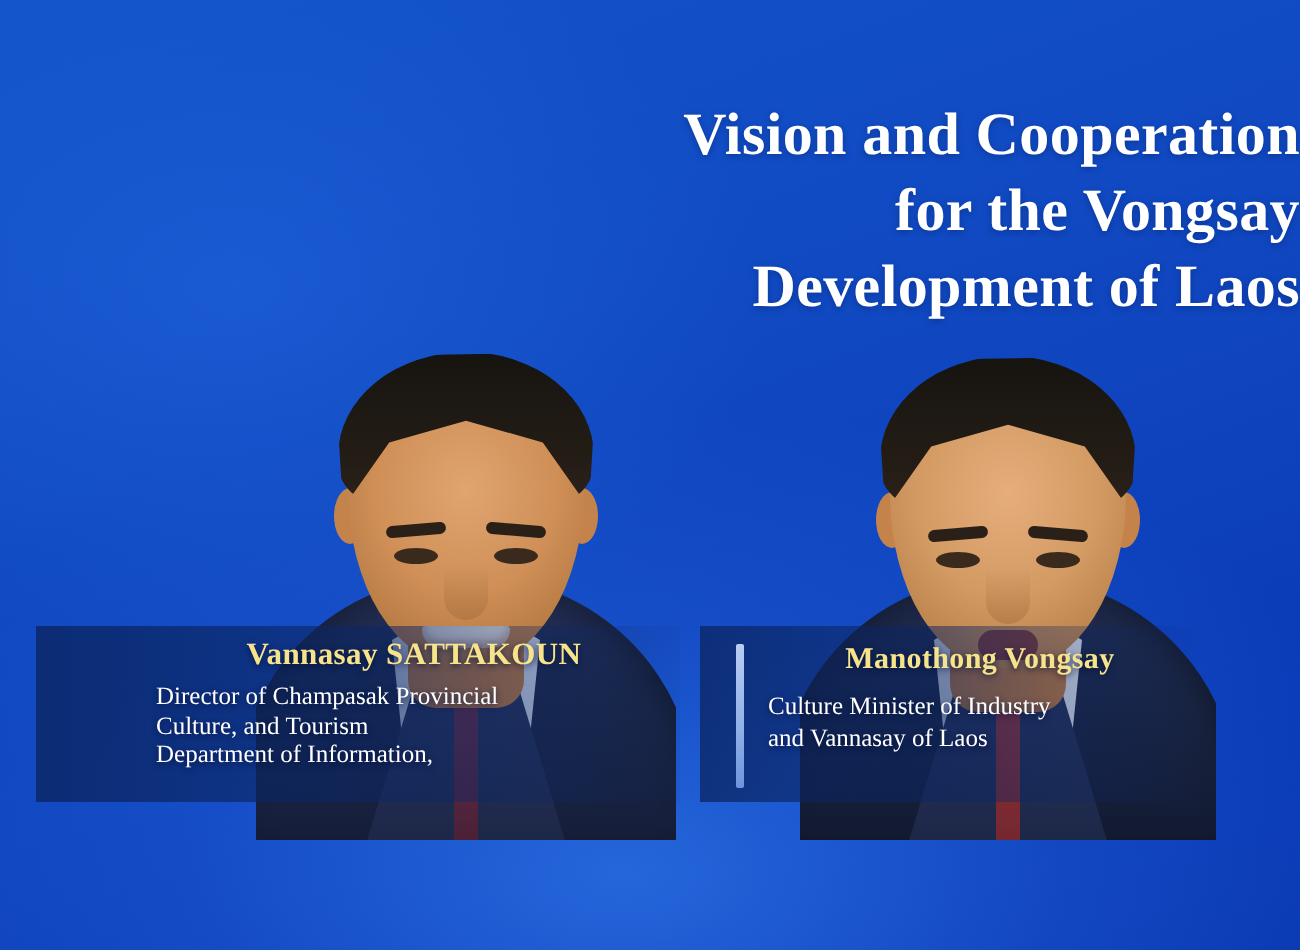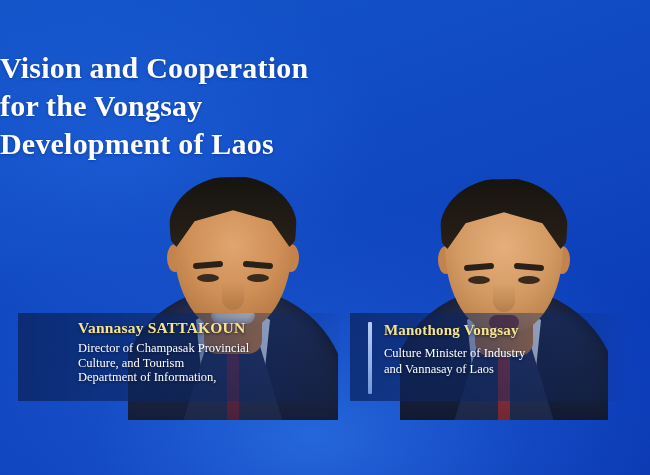--- a/index.html
+++ b/index.html
@@ -22,21 +22,21 @@
       radial-gradient(ellipse 380px 260px at 18% 30%, rgba(33,100,220,0.55) 0%, rgba(20,70,190,0.0) 70%),
       linear-gradient(160deg, #1354c9 0%, #114cc4 32%, #0f44be 58%, #0a39b6 84%, #0835ae 100%);
   }
 
   
   .title {
     position: absolute;
     left: 0;
     right: 0;
     top: 49px;
-    text-align: left;
+    text-align: right;
     color: #ffffff;
     font-size: 30px;
     font-weight: bold;
     line-height: 38px;
     letter-spacing: 0.2px;
     text-shadow: 0 1px 3px rgba(0,20,70,0.35);
     z-index: 6;
   }
   .title-line { display: block; }
 
@@ -200,21 +200,21 @@
     border-radius: 10px;
   }
 
   
   .caption {
     position: absolute;
     z-index: 7;
     color: #ffffff;
   }
   .caption-left  { left: 18px;  top: 313px; width: 322px; height: 88px; }
-  .caption-right { left: 350px; top: 313px; width: 250px; height: 88px; padding-left: 30px; }
+  .caption-right { left: 350px; top: 313px; width: 250px; height: 88px; }
 
   .caption-bg {
     position: absolute;
     inset: 0;
     background: linear-gradient(90deg,
         rgba(10,36,96,0.80) 0%,
         rgba(11,38,100,0.62) 45%,
         rgba(12,40,104,0.30) 82%,
         rgba(12,40,104,0.05) 100%);
     pointer-events: none;
@@ -247,20 +247,21 @@
   .caption-right .caption-text { left: 34px; top: 7px; }
 
   .person-name {
     color: #f7e48a;
     font-size: 15.5px;
     font-weight: bold;
     line-height: 20px;
     letter-spacing: 0.2px;
     text-shadow: 0 1px 3px rgba(0,15,55,0.75);
     white-space: nowrap;
+    text-align: center;
   }
   .caption-right .person-name { font-size: 15px; }
 
   .person-role {
     color: #ffffff;
     font-size: 12.5px;
     font-weight: normal;
     line-height: 14.6px;
     margin-top: 3px;
     text-shadow: 0 1px 3px rgba(0,15,55,0.8);

